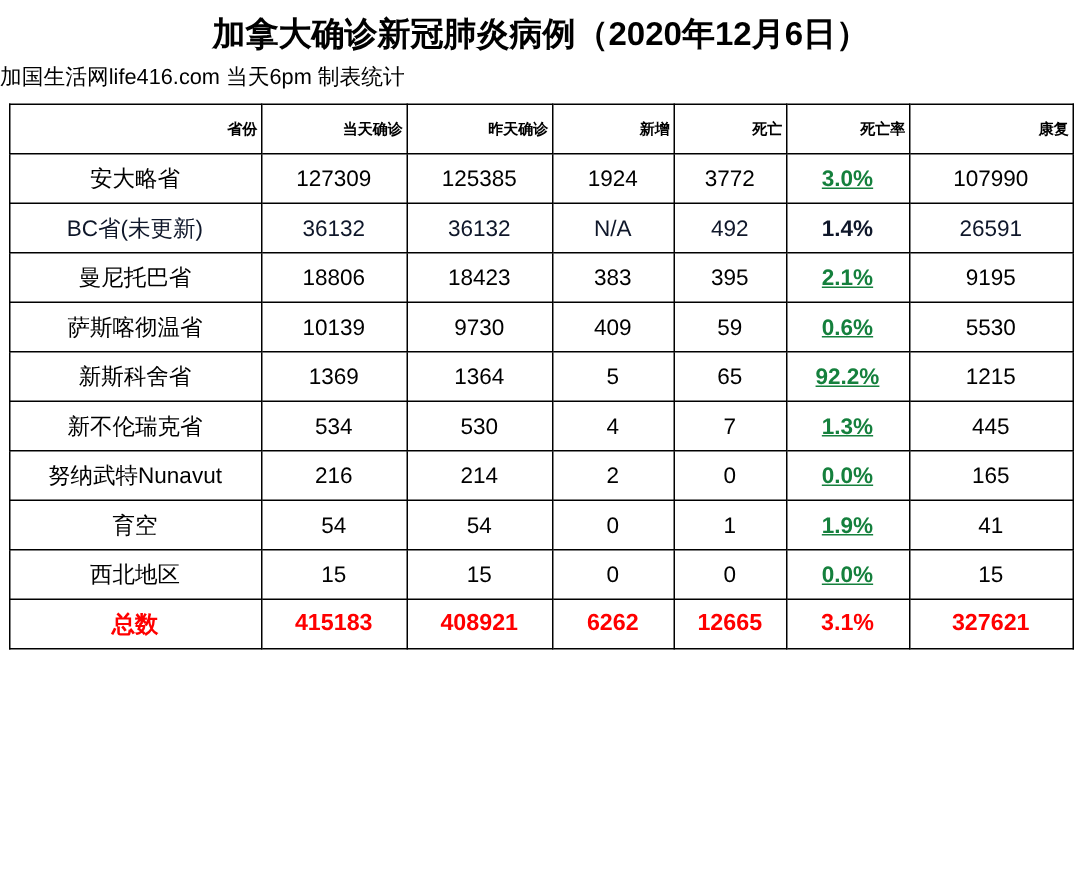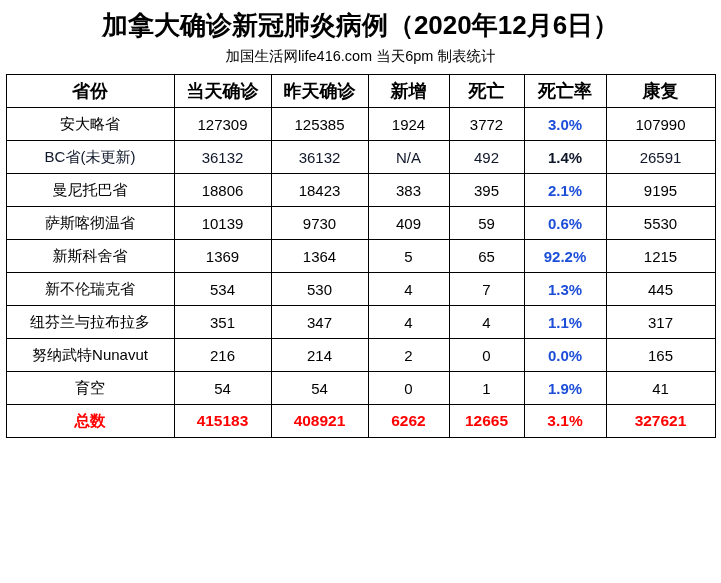--- a/index.html
+++ b/index.html
@@ -16,29 +16,28 @@
   }
   .page {
     width: 721px;
     height: 583px;
     box-sizing: border-box;
     padding: 0;
     position: relative;
   }
   .title {
     text-align: center;
-    font-size: 26px;
+    font-size: 22px;
     font-weight: bold;
     letter-spacing: 0px;
     margin-top: 8px;
     margin-bottom: 2px;
     font-family: "Liberation Sans", sans-serif;
   }
   .subtitle {
-    text-align: center;
     font-size: 14.5px;
     font-weight: normal;
     margin-top: 4px;
     margin-bottom: 8px;
     font-family: "Liberation Sans", sans-serif;
   }
   table.data {
     border-collapse: collapse;
     width: 709px;
     margin: 0 auto;
@@ -49,21 +48,22 @@
     text-align: center;
     font-size: 15px;
     height: 32px;
     padding: 0 2px;
     font-family: "Liberation Sans", sans-serif;
     overflow: hidden;
     white-space: nowrap;
   }
   table.data th {
     font-weight: bold;
-    font-size: 18px;
+    font-size: 10px;
+    text-align: right;
   }
   col.c0 { width: 168px; }
   col.c1 { width: 97px; }
   col.c2 { width: 97px; }
   col.c3 { width: 81px; }
   col.c4 { width: 75px; }
   col.c5 { width: 82px; }
   col.c6 { width: 109px; }
 
   td.name {
@@ -77,22 +77,23 @@
     font-size: 15px;
   }
   tr.dim td {
     color: #0f172a;
   }
   .rate-red {
     color: #ff0000;
     font-weight: bold;
   }
   .rate-black {
-    color: #1d4ed8;
-    font-weight: bold;
+    color: #15803d;
+    font-weight: bold;
+    text-decoration: underline;
   }
   .rate-gray {
     color: #a6a6a6;
     font-weight: bold;
   }
   tr.total td {
     color: #ff0000;
     font-weight: bold;
     font-size: 15.5px;
   }
@@ -192,29 +193,20 @@
       <tr>
         <td class="name">新不伦瑞克省</td>
         <td class="num">534</td>
         <td class="num">530</td>
         <td class="num">4</td>
         <td class="num">7</td>
         <td class="rate rate-black">1.3%</td>
         <td class="num">445</td>
       </tr>
 
-      <tr>
-        <td class="name small-name">纽芬兰与拉布拉多</td>
-        <td class="num">351</td>
-        <td class="num">347</td>
-        <td class="num">4</td>
-        <td class="num">4</td>
-        <td class="rate rate-black">1.1%</td>
-        <td class="num">317</td>
-      </tr>
 
       <tr>
         <td class="name small-name">努纳武特Nunavut</td>
         <td class="num">216</td>
         <td class="num">214</td>
         <td class="num">2</td>
         <td class="num">0</td>
         <td class="rate rate-black">0.0%</td>
         <td class="num">165</td>
       </tr>
@@ -223,20 +215,29 @@
       <tr>
         <td class="name">育空</td>
         <td class="num">54</td>
         <td class="num">54</td>
         <td class="num">0</td>
         <td class="num">1</td>
         <td class="rate rate-black">1.9%</td>
         <td class="num">41</td>
       </tr>
 
+      <tr>
+        <td class="name">西北地区</td>
+        <td class="num">15</td>
+        <td class="num">15</td>
+        <td class="num">0</td>
+        <td class="num">0</td>
+        <td class="rate rate-black">0.0%</td>
+        <td class="num">15</td>
+      </tr>
 
 
       <tr class="total">
         <td class="name">总数</td>
         <td class="num">415183</td>
         <td class="num">408921</td>
         <td class="num">6262</td>
         <td class="num">12665</td>
         <td class="num">3.1%</td>
         <td class="num">327621</td>

